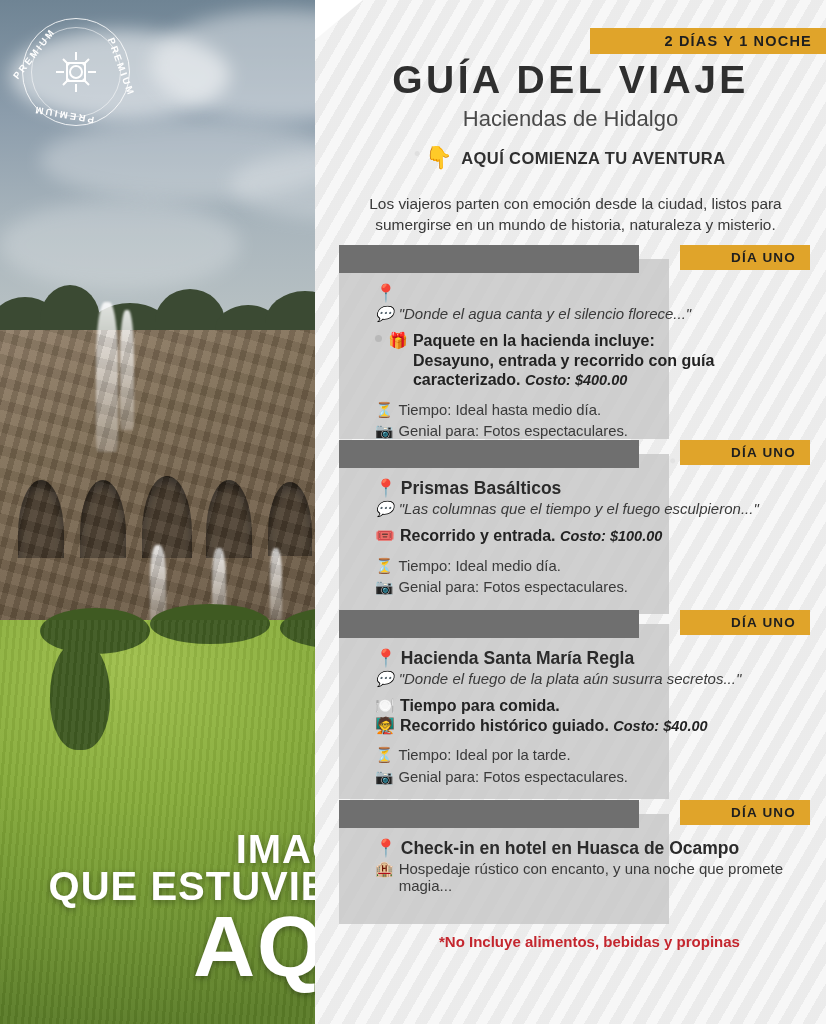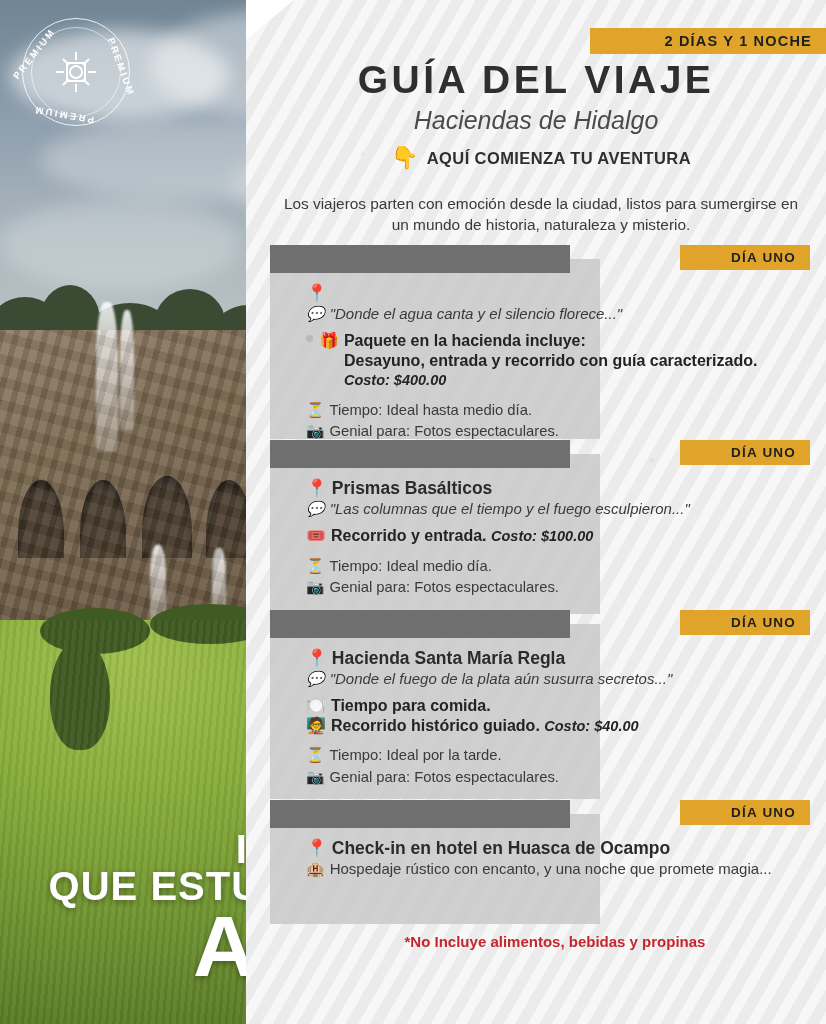--- a/index.html
+++ b/index.html
@@ -115,21 +115,21 @@
     color: #fff;
     text-shadow: 0 2px 6px rgba(0,0,0,.35);
     line-height: 0.92;
   }
   .imagina .l1 { font-size: 40px; font-weight: 800; letter-spacing: 1px; }
   .imagina .l2 { font-size: 40px; font-weight: 800; letter-spacing: 1px; }
   .imagina .l3 { font-size: 86px; font-weight: 800; letter-spacing: 2px; margin-top: 2px; }
 
   
   .panel {
-    position: absolute; right: 0; top: 0; width: 580px; height: 1024px;
+    position: absolute; right: 0; top: 0; width: 511px; height: 1024px;
     background: #efefef;
     background-image:
       radial-gradient(circle at 20% 15%, rgba(0,0,0,0.05) 0 2px, transparent 3px),
       radial-gradient(circle at 70% 45%, rgba(0,0,0,0.04) 0 2px, transparent 3px),
       radial-gradient(circle at 40% 80%, rgba(0,0,0,0.04) 0 2px, transparent 3px);
     overflow: hidden;
   }
   .panel .diagonal-top {
     position:absolute; left:0; top:0; width:0; height:0;
     border-left: 48px solid #ffffff;
@@ -151,21 +151,21 @@
     font-size: 14.5px;
     padding: 5px 14px 5px 22px;
     text-align: right;
   }
   .ribbon.small { font-size: 13.5px; }
 
   .title-wrap { position:absolute; left:0; right:0; top:58px; text-align:center; }
   .title {
     font-size: 39px; font-weight: 800; letter-spacing: 3.5px; color:#2f2f2f;
   }
-  .subtitle { font-size: 25px; color:#4a4a4a; margin-top: 4px; font-weight:400;font-style:italic;}
+  .subtitle { font-size: 22px; color:#4a4a4a; margin-top: 4px; font-weight:400;}
 
   .intro { position: absolute; left: 36px; right: 26px; top: 145px; text-align:center; }
   .intro .head {
     display:flex; align-items:center; justify-content:center; gap:8px;
     font-size: 16.5px; font-weight: 800; color:#2f2f2f; letter-spacing:.4px;
   }
   .intro .head .hand { font-size: 22px; }
   .intro .body {
     margin-top: 23px; font-size: 15.4px; color:#3a3a3a; line-height: 1.35;
   }

